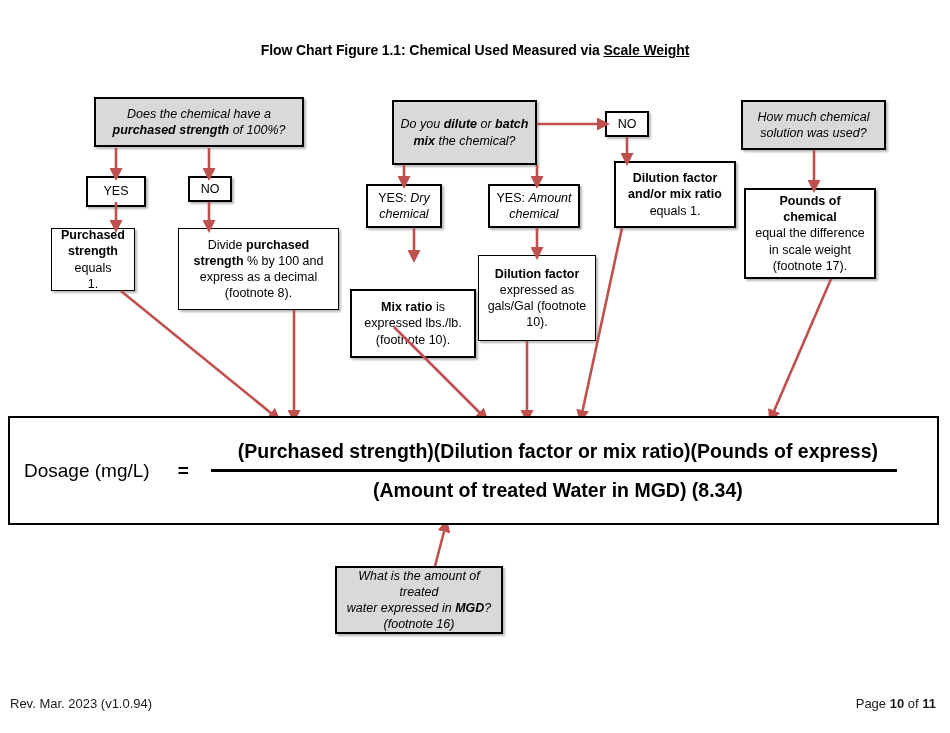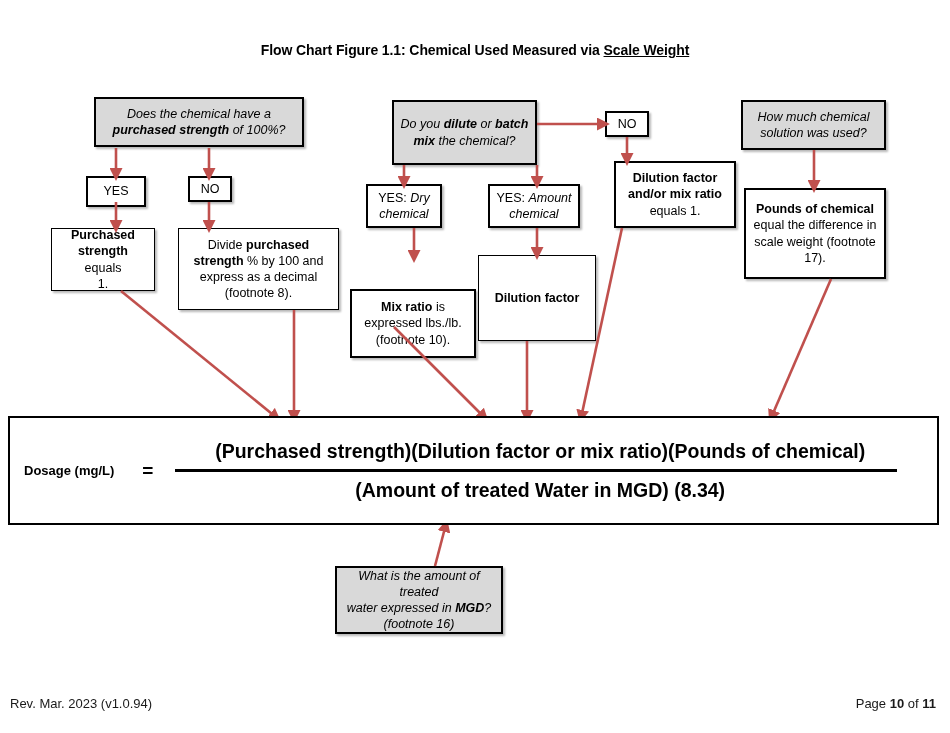--- a/index.html
+++ b/index.html
@@ -65,22 +65,22 @@
     width: 931px;
     height: 109px;
     box-sizing: border-box;
     border: 2.2px solid #000000;
     background: #ffffff;
     display: flex;
     align-items: center;
     z-index: 4;
   }
   #formula-lhs {
-    font-size: 13px;
-    font-weight: bold;
+    font-size: 19px;
+    font-weight: normal;
     white-space: nowrap;
     padding-left: 14px;
   }
   #formula-eq {
     font-size: 19px;
     font-weight: bold;
     padding-left: 28px;
     padding-right: 16px;
   }
   #fraction {
@@ -187,21 +187,21 @@
   </div>
 
   <div class="box thick" style="left:86px; top:176px; width:60px; height:31px;">
     <div class="inner">YES</div>
   </div>
 
   <div class="box thick" style="left:188px; top:176px; width:44px; height:26px;">
     <div class="inner">NO</div>
   </div>
 
-  <div class="box" style="left:51px; top:228px; width:104px; height:63px;">
+  <div class="box" style="left:51px; top:228px; width:84px; height:63px;">
     <div class="inner">
       <div><b>Purchased</b></div>
       <div><b>strength</b><span> equals</span></div>
       <div>1.</div>
     </div>
   </div>
 
   <div class="box" style="left:178px; top:228px; width:161px; height:82px;">
     <div class="inner">
       <span>Divide </span><b>purchased strength</b> <span>% by 100 and express as a decimal (footnote 8).</span>
@@ -235,50 +235,51 @@
 
   <div class="box thick" style="left:350px; top:258px; width:126px; height:69px;margin-top:31px;">
     <div class="inner">
       <b>Mix ratio</b><span> is expressed lbs./lb. (footnote 10).</span>
     </div>
   </div>
 
   <div class="box" style="left:478px; top:255px; width:118px; height:86px;">
     <div class="inner">
       <div><b>Dilution factor</b></div>
+      <div>expressed as gals/Gal (footnote 10).</div>
     </div>
   </div>
 
   <div class="box thick" style="left:614px; top:161px; width:122px; height:67px;">
     <div class="inner">
       <div><b>Dilution factor</b></div>
       <div><b>and/or mix ratio</b></div>
       <div>equals 1.</div>
     </div>
   </div>
 
   <div class="box gray italic" style="left:741px; top:100px; width:145px; height:50px;">
     <div class="inner">
       <div>How much chemical</div>
       <div>solution was used?</div>
     </div>
   </div>
 
-  <div class="box thick" style="left:744px; top:188px; width:142px; height:91px;">
+  <div class="box thick" style="left:744px; top:188px; width:132px; height:91px;">
     <div class="inner">
       <div><b>Pounds of chemical</b></div>
       <div>equal the difference in scale weight (footnote 17).</div>
     </div>
   </div>
 
   <div id="formula-box">
     <div id="formula-lhs">Dosage (mg/L)</div>
     <div id="formula-eq">=</div>
     <div id="fraction">
-      <div id="numerator">(Purchased strength)(Dilution factor or mix ratio)(Pounds of chemical)</div>
+      <div id="numerator">(Purchased strength)(Dilution factor or mix ratio)(Pounds of express)</div>
       <div id="frac-bar"></div>
       <div id="denominator">(Amount of treated Water in MGD) (8.34)</div>
     </div>
   </div>
 
   <div class="box gray italic" style="left:335px; top:566px; width:168px; height:68px;">
     <div class="inner">
       <div>What is the amount of treated</div>
       <div><span>water expressed in </span><b>MGD</b><span>?</span></div>
       <div>(footnote 16)</div>

